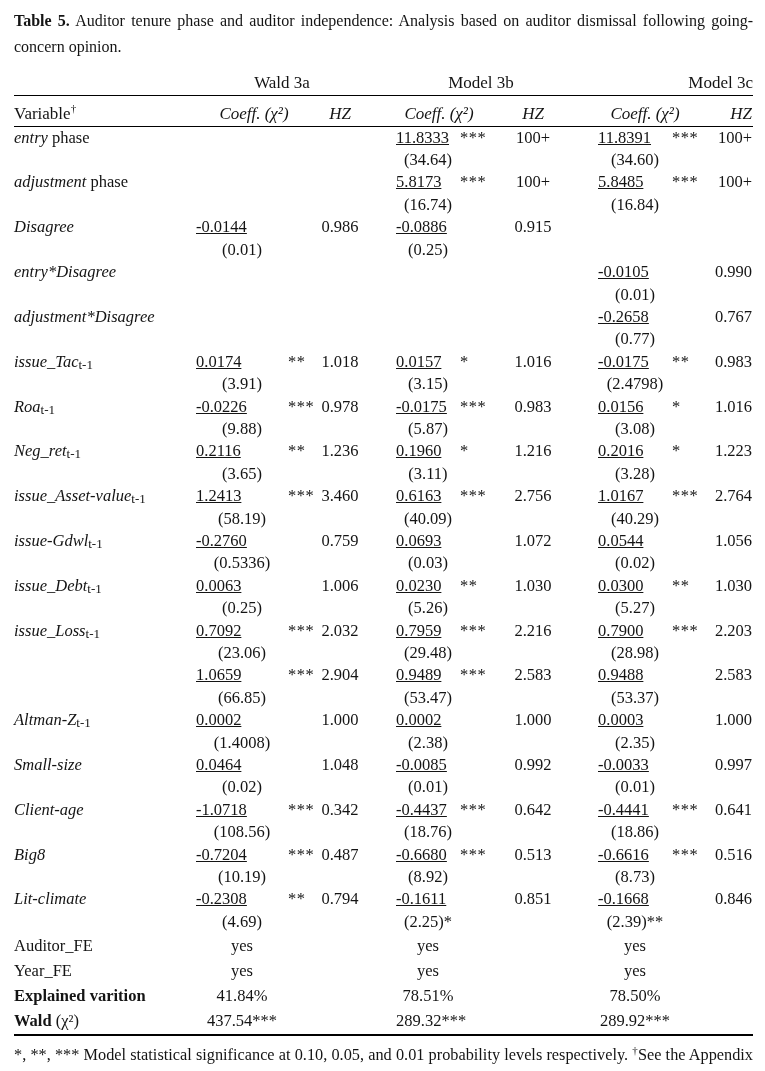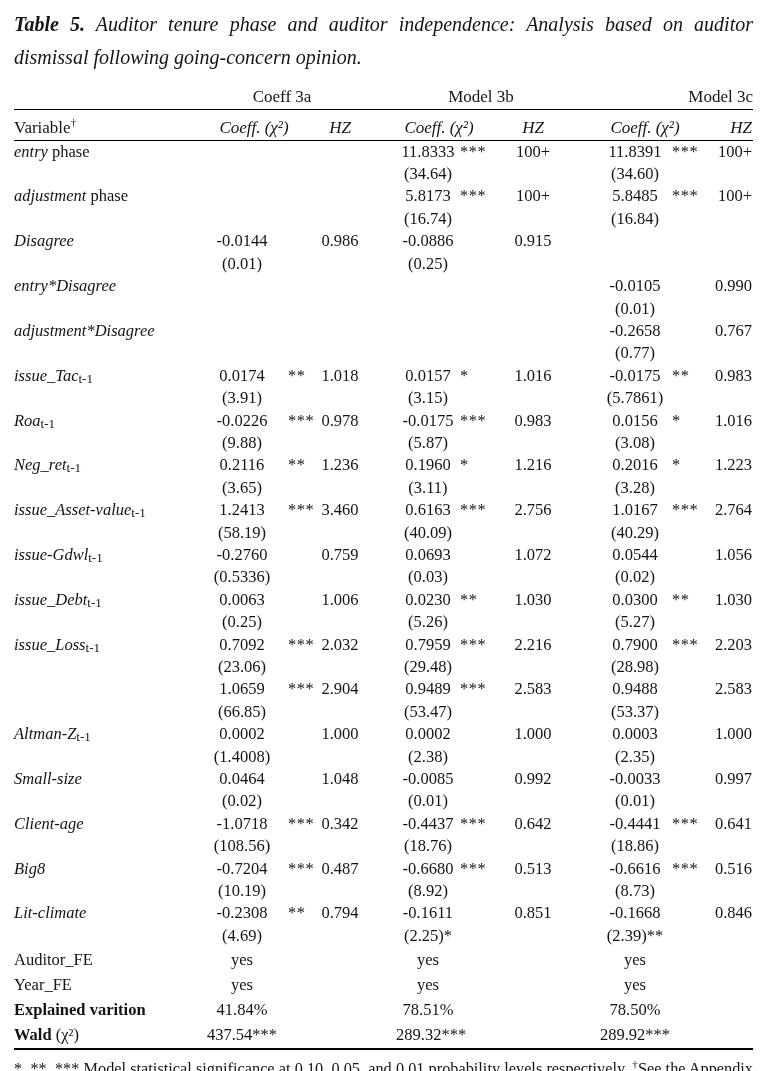--- a/index.html
+++ b/index.html
@@ -6,21 +6,21 @@
     margin: 0; padding: 0;
     width: 765px; height: 1071px;
     overflow: hidden;
     background: #ffffff;
     color: #141414;
     font-family: "Liberation Serif", "DejaVu Serif", serif;
   }
   .page { padding: 8px 12px 0 14px; width: 739px; }
 
   
-  .caption { font-size: 20px; line-height: 33px; text-align: justify; font-style: italic; }
+  .caption { font-size: 16px; line-height: 26px; text-align: justify; }
   .caption b { font-weight: bold; }
 
   
   .tbl { margin-top: 11px; }
   .trow {
     display: grid;
     grid-template-columns: 182px 116px 56px 28px 86px 18px 66px 32px 94px 63px;
     align-items: baseline;
   }
   .model-row { font-size: 17px; line-height: 24px; border-bottom: 1.5px solid #000; }
@@ -39,21 +39,21 @@
 
   
   .tbody { font-size: 16.5px; }
   .col-label { grid-column: 1; }
   .c1 { grid-column: 2; } .h1 { grid-column: 3; }
   .c2 { grid-column: 5; } .h2 { grid-column: 7; }
   .c3 { grid-column: 9; } .h3 { grid-column: 10; }
 
   .cline { display: flex; line-height: 22.4px; }
   .row-single .cline, .row-single .cell { line-height: 25px; }
-  .num { display: inline-block; text-align: center; }
+  .num { display: inline-block; text-align: left; text-decoration: underline; }
   .chi { display: inline-block; text-align: center; }
   .sval { display: inline-block; text-align: center; }
   .stars { display: inline-block; text-align: left; letter-spacing: 0.5px; }
   .c1 .num, .c1 .chi, .c1 .sval { width: 92px; }
   .c1 .stars { width: 24px; }
   .c2 .num, .c2 .chi, .c2 .sval { width: 64px; }
   .c2 .stars { width: 22px; }
   .c3 .num, .c3 .chi, .c3 .sval { width: 74px; }
   .c3 .stars { width: 20px; }
 
@@ -75,21 +75,21 @@
 
 <div class="page">
 
   <div class="caption">
     <b>Table 5.</b><span> Auditor tenure phase and auditor independence: Analysis based on auditor dismissal following going-concern opinion.</span>
   </div>
 
   <div class="tbl">
 
     <div class="trow model-row">
-      <span class="mh1">Coeff 3a</span>
+      <span class="mh1">Wald 3a</span>
       <span class="mh2">Model 3b</span>
       <span class="mh3">Model 3c</span>
     </div>
 
     <div class="trow head-row">
       <span class="vh"><span>Variable</span><sup>†</sup></span>
       <span class="ch p1">Coeff. (χ²)</span>
       <span class="hh p1">HZ</span>
       <span class="ch p2">Coeff. (χ²)</span>
       <span class="hh p2">HZ</span>
@@ -301,21 +301,21 @@
               <span class="stars"></span>
             </div>
           </div>
           <div class="cell hz-cell h2"><span class="hzv">1.016</span></div>
           <div class="cell coeff c3">
             <div class="cline">
               <span class="num">-0.0175</span>
               <span class="stars">**</span>
             </div>
             <div class="cline">
-              <span class="chi">(5.7861)</span>
+              <span class="chi">(2.4798)</span>
               <span class="stars"></span>
             </div>
           </div>
           <div class="cell hz-cell h3"><span class="hzv">0.983</span></div>
         </div>
         <div class="trow row-double">
           <div class="cell col-label"><span class="lab-it">Roa</span><sub class="lab-sub">t-1</sub></div>
           <div class="cell coeff c1">
             <div class="cline">
               <span class="num">-0.0226</span>

